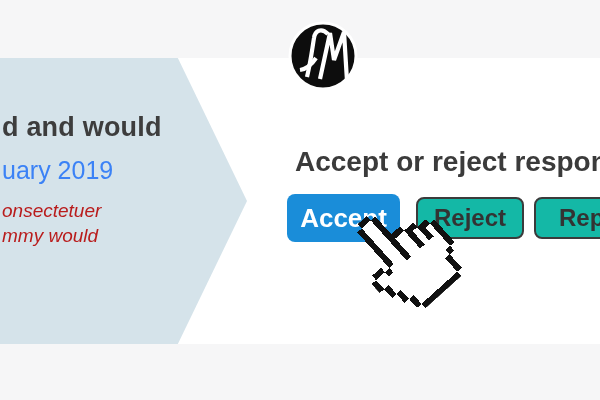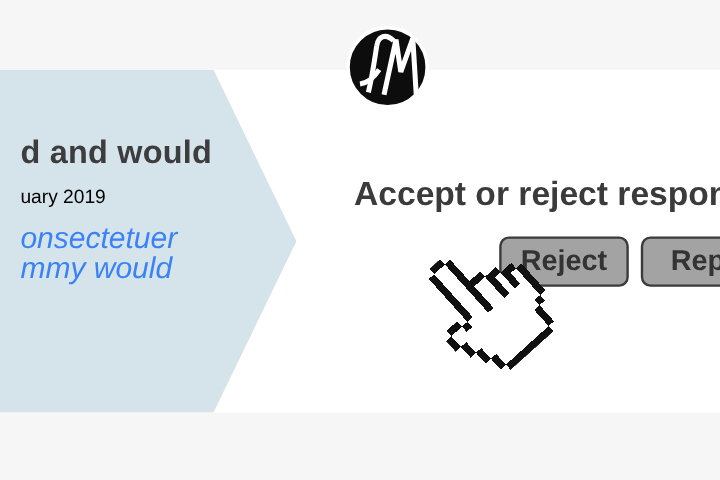--- a/index.html
+++ b/index.html
@@ -12,43 +12,43 @@
   .strip { position:absolute; left:0; width:600px; background:#f6f6f7; }
   .strip.top { top:0; height:58px; }
   .strip.bottom { top:344px; height:56px; }
 
   .arrow-panel {
     position:absolute; left:0; top:58px; width:247px; height:286px;
     background:#d5e3ea;
     clip-path:polygon(0 0, 72% 0, 100% 50%, 72% 100%, 0 100%);
   }
 
-  .left-text { position:absolute; left:17px; top:110px; width:210px; color:#3d3d3d; z-index:3; }
+  .left-text { position:absolute; left:2px; top:110px; width:210px; color:#3d3d3d; z-index:3; }
   .left-heading { font-size:27px; font-weight:700; line-height:35px; letter-spacing:0.2px; }
-  .left-date { font-size:16px; font-weight:400; color:#000000; margin-top:11px; }
-  .left-quote { font-style:italic; font-size:25px; line-height:25px; color:#3b82f6; margin-top:13px; }
+  .left-date { font-size:25px; font-weight:400; color:#3b82f6; margin-top:11px; }
+  .left-quote { font-style:italic; font-size:19px; line-height:25px; color:#b91c1c; margin-top:13px; }
 
   .logo { position:absolute; left:286px; top:19px; width:74px; height:74px; z-index:4; }
 
   .main-heading {
     position:absolute; left:295px; top:146px; z-index:2;
     font-size:28px; font-weight:700; color:#3b3b3b; white-space:nowrap;
   }
 
   .btn {
     position:absolute; display:flex; align-items:center; justify-content:center;
     border-radius:8px; font-weight:700; cursor:pointer;
     font-family:"Liberation Sans","DejaVu Sans",sans-serif; z-index:2;
   }
   .btn-accept {
     left:287px; top:194px; width:113px; height:48px;
     background:#1a8dd9; border:none; color:#ffffff; font-size:26px;
   }
   .btn-outline {
-    background:#a3a3a3; border:2px solid #3b3b3b; color:#333333;
+    background:#14b8a6; border:2px solid #3b3b3b; color:#333333;
     font-size:24px; height:42px; top:197px;
   }
   .btn-reject { left:416px; width:108px; }
   .btn-report { left:534px; width:122px; justify-content:flex-start; padding-left:23px; }
 
   .cursor {
     position:absolute; left:327px; top:222px; width:96px; height:108px;
     transform:rotate(-42deg); transform-origin:33px 0px; z-index:10;
     pointer-events:none;
   }
@@ -83,20 +83,21 @@
     <circle cx="37" cy="37" r="33" fill="#0d0d0d" stroke="#ffffff" stroke-width="3"></circle>
     <g clip-path="url(#logoClip)" fill="none" stroke="#ffffff" stroke-width="4.2" stroke-linecap="butt" stroke-linejoin="miter">
       <path d="M 42 15 C 35 8 29 12 28 19 C 26 31 25 41 21 58"></path>
       <path d="M 14 51 C 21 50 26 45 30 39"></path>
       <path d="M 34 60 L 44 14 L 48 41 L 58 13 L 61 62"></path>
     </g>
   </svg>
 
   <div class="main-heading">Accept or reject respon</div>
 
+  <button class="btn btn-accept">Accept</button>
   <button class="btn btn-outline btn-reject">Reject</button>
   <button class="btn btn-outline btn-report">Rep</button>
 
   <svg id="cursor-svg" class="cursor" viewBox="0 0 96 108" shape-rendering="crispEdges">
       <rect x="30" y="0" width="6" height="6" fill="#111111"></rect>
       <rect x="36" y="0" width="6" height="6" fill="#111111"></rect>
       <rect x="24" y="6" width="6" height="6" fill="#111111"></rect>
       <rect x="30" y="6" width="6" height="6" fill="#ffffff"></rect>
       <rect x="36" y="6" width="6" height="6" fill="#ffffff"></rect>
       <rect x="42" y="6" width="6" height="6" fill="#111111"></rect>

